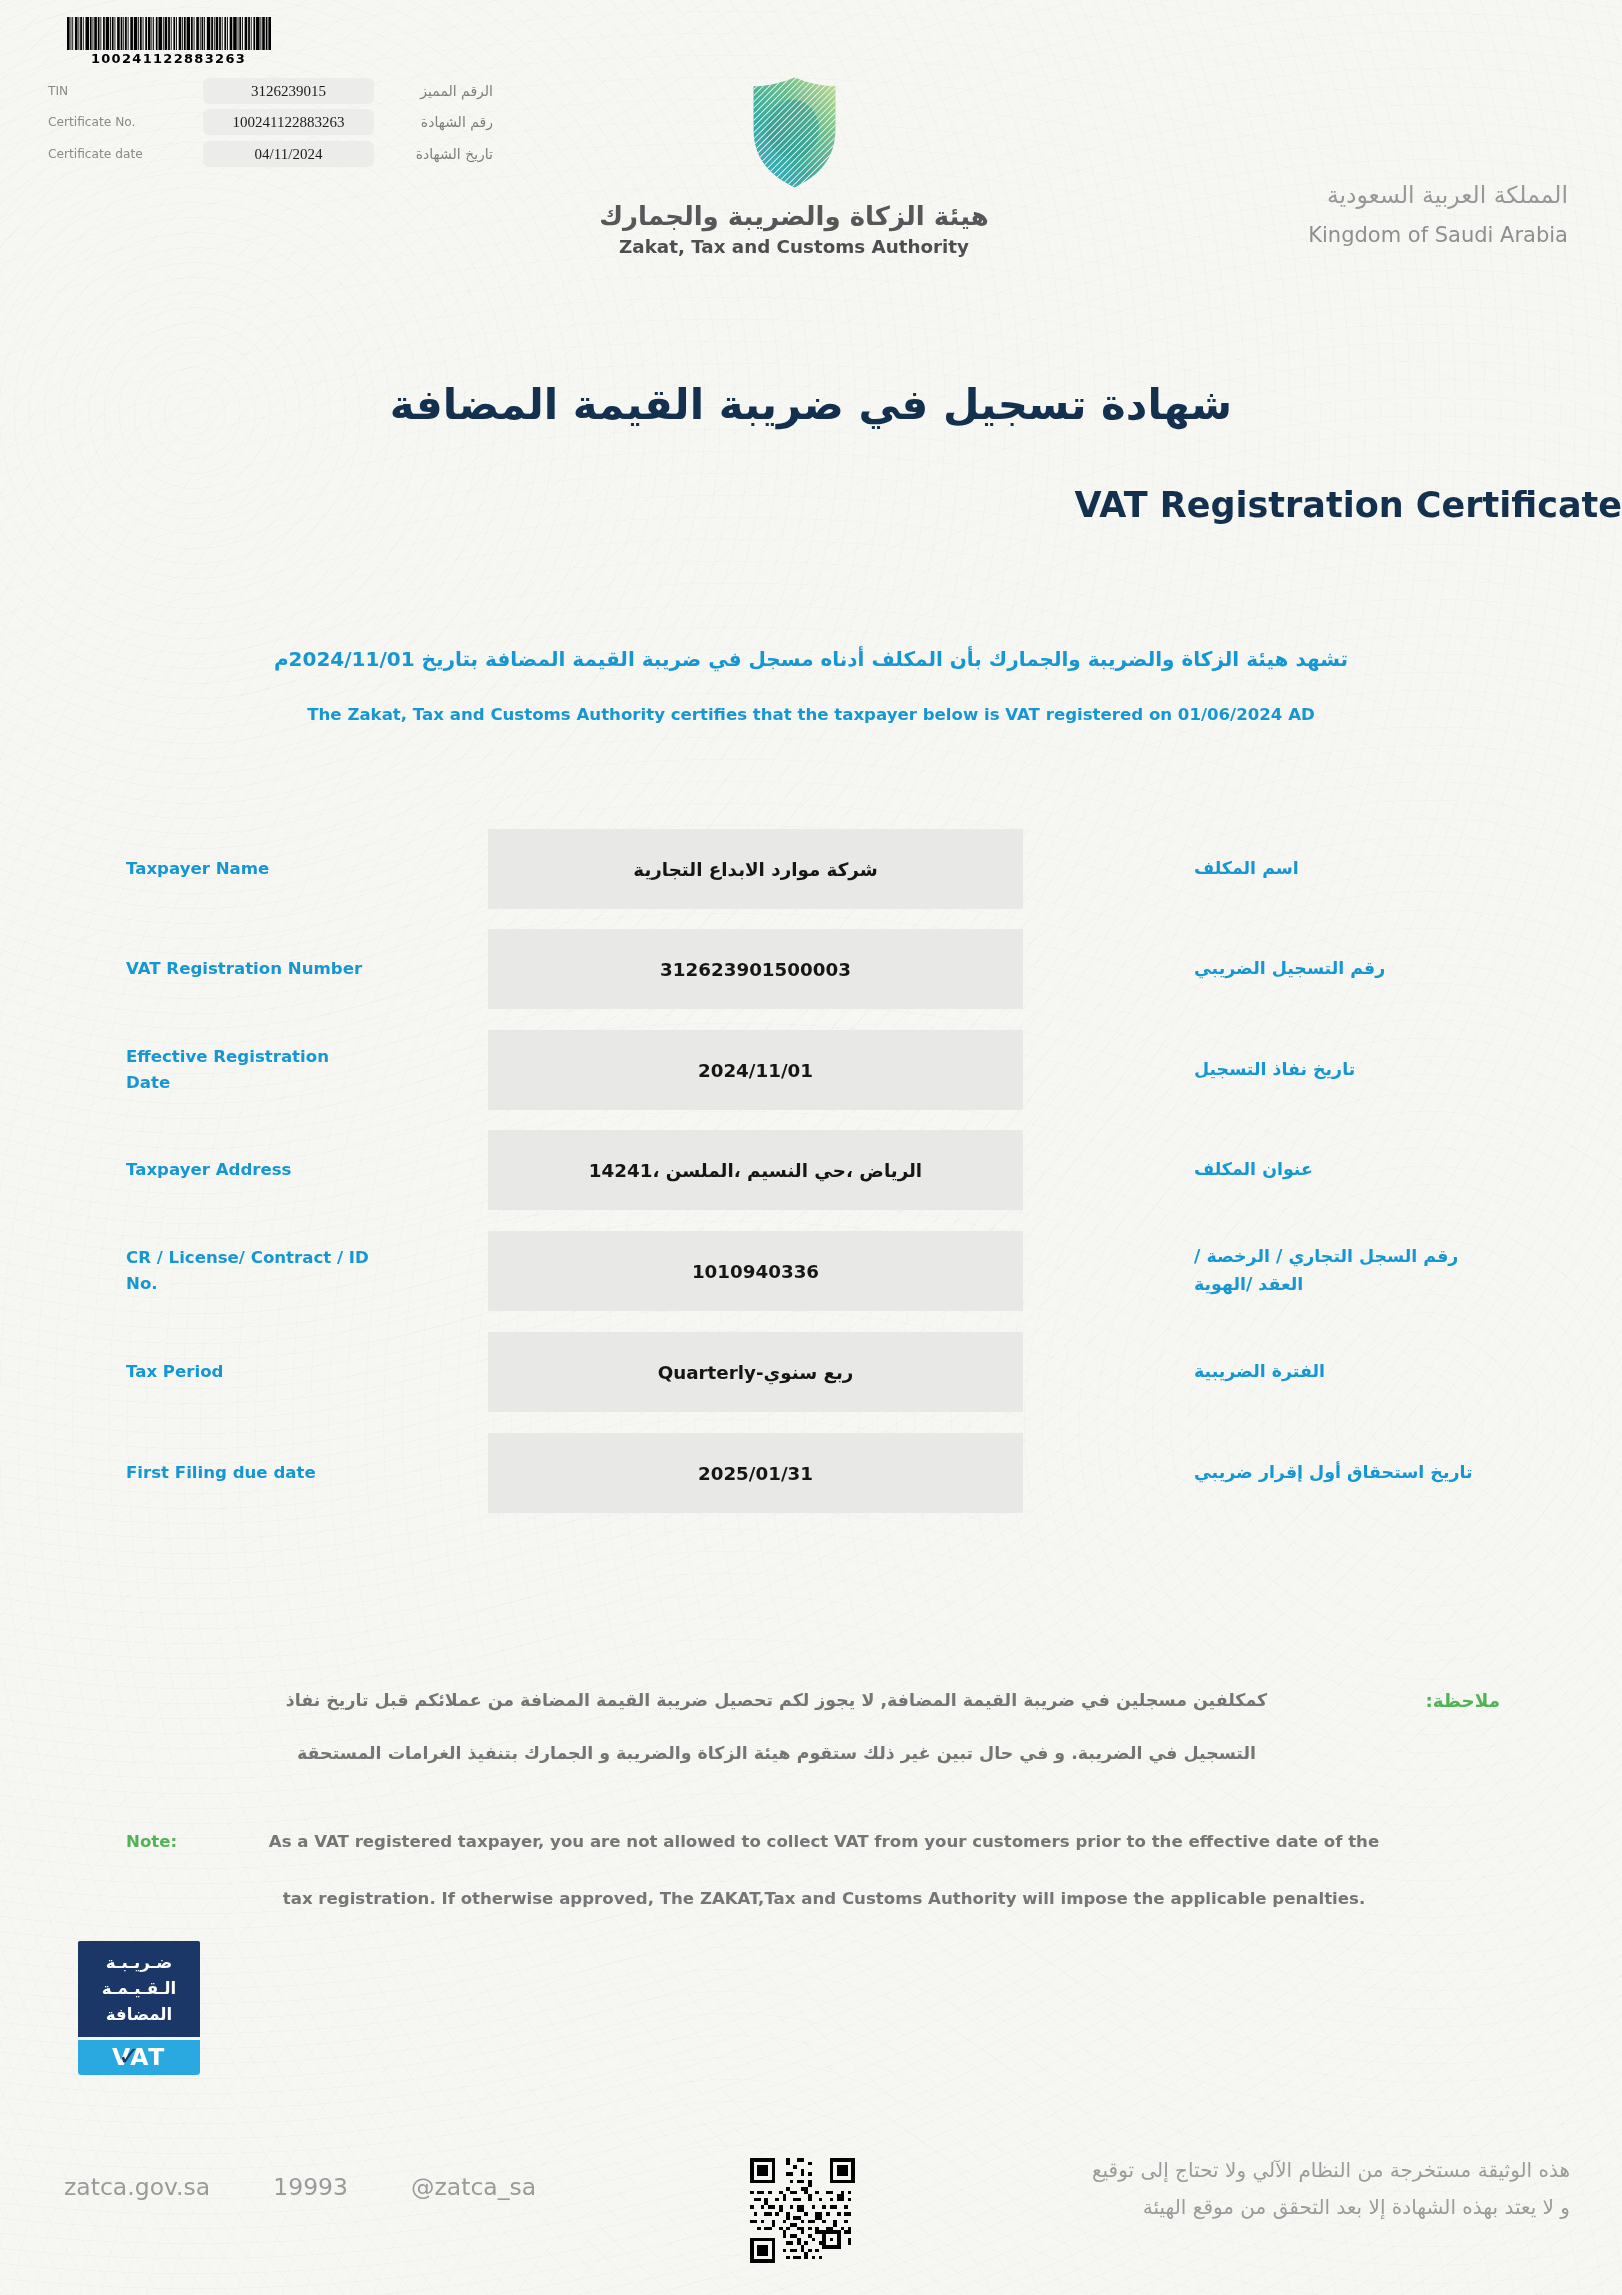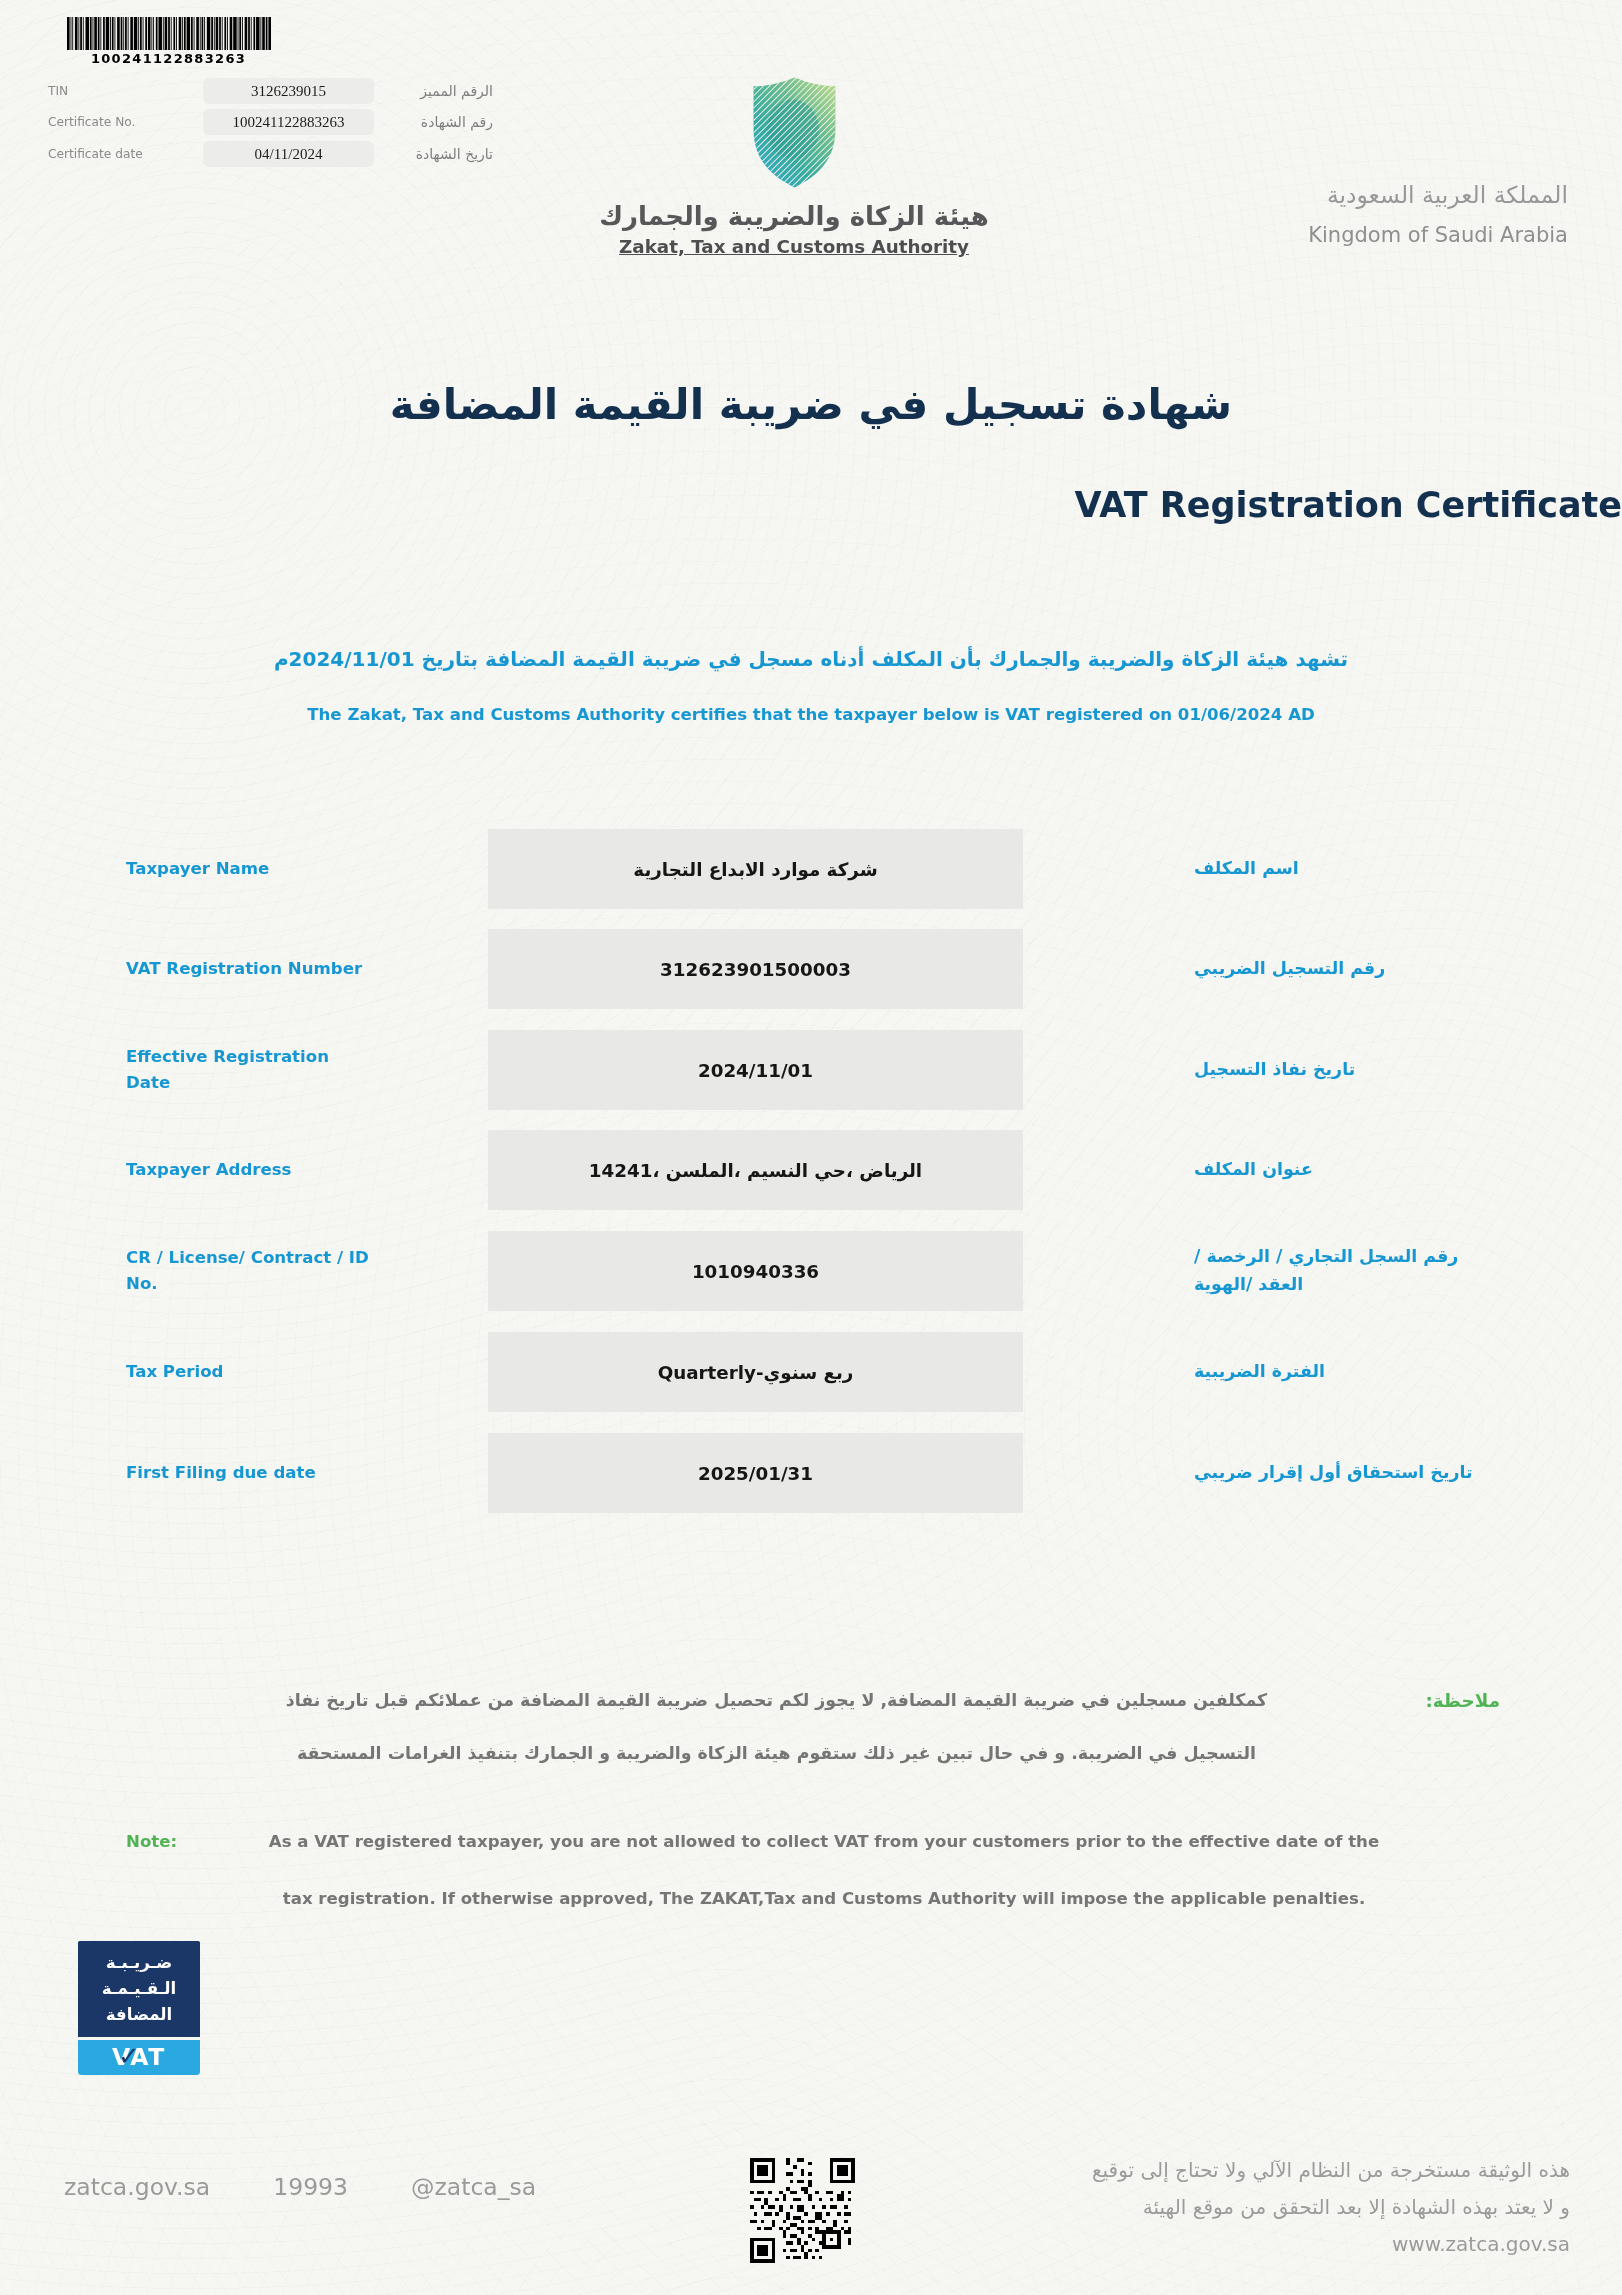--- a/index.html
+++ b/index.html
@@ -25,21 +25,21 @@
     width:171px; height:26px; background:#ececea; border-radius:6.1px;
     display:flex; align-items:center; justify-content:center;
     font-family:"Liberation Serif", serif; font-size:15px; color:#1c1c1c;
   }
   .meta-row .lbl-ar { flex:1; text-align:right; direction:rtl; font-size:14px; color:#7e7e7e; padding-right:0; }
 
   
   .authority { position:absolute; left:445px; top:75px; width:698px; text-align:center; }
   .authority .shield { display:block; margin:0 auto; }
   .authority .name-ar { margin-top:10.5px; font-size:26px; font-weight:bold; color:#57575a; direction:rtl; }
-  .authority .name-en { margin-top:5.2px; font-size:18.3px; font-weight:bold; color:#4e4e50;text-decoration:underline; }
+  .authority .name-en { margin-top:5.2px; font-size:18.3px; font-weight:bold; color:#4e4e50; }
 
   
   .kingdom { position:absolute; right:54px; top:181px; text-align:right; }
   .kingdom .k-ar { font-size:23.5px; color:#98989a; direction:rtl; }
   .kingdom .k-en { font-size:21px; color:#8f8f91; margin-top:14px; }
 
   
   .title-ar { position:absolute; top:380px; left:0; width:100%; text-align:center;
               font-size:42px; font-weight:bold; color:#14304f; direction:rtl; }
   .title-en { position:absolute; top:485px; left:0; width:100%; text-align:right;
@@ -261,17 +261,16 @@
       </g>
       <path fill="#f6f6f3" d="M21 21h3v3h-3z"></path>
       <path fill="#000" d="M22 22h1v1h-1z"></path>
       <path fill="#000" d="M10 0h1v2h-1zM13 0h2v1h-2zM16 1h1v1h-1zM12 2h1v1h-1zM14 3h1v2h-1zM10 4h2v1h-2zM16 4h1v1h-1zM11 6h1v1h-1zM13 6h2v1h-2zM16 6h1v2h-1zM10 8h1v1h-1zM14 8h2v1h-2zM0 9h1v1H0zM2 9h2v1H2zM5 9h1v1H5zM8 9h1v1H8zM11 9h2v1h-2zM15 9h1v1h-1zM18 9h1v1h-1zM21 9h2v1h-2zM25 9h1v1h-1zM27 9h1v1h-1zM1 11h2v1H1zM4 11h1v2H4zM7 11h1v1H7zM9 10h1v2H9zM12 11h2v1h-2zM16 10h1v2h-1zM19 11h1v1h-1zM22 11h1v1h-1zM24 10h2v2h-2zM27 11h1v1h-1zM0 13h1v1H0zM3 13h1v1H3zM5 13h2v1H5zM8 13h1v2H8zM11 13h1v1h-1zM13 13h2v2h-2zM17 13h1v1h-1zM20 13h1v1h-1zM22 13h2v1h-2zM26 13h1v1h-1zM1 15h1v1H1zM4 15h2v1H4zM7 15h1v1H7zM10 15h1v2h-1zM12 16h2v1h-2zM15 15h1v1h-1zM18 15h2v2h-2zM21 15h1v1h-1zM24 15h1v1h-1zM26 15h2v1h-2zM0 17h2v1H0zM3 17h1v1H3zM6 17h1v2H6zM9 17h1v1H9zM11 18h2v1h-2zM14 17h1v1h-1zM16 17h2v1h-2zM20 17h1v1h-1zM23 17h1v2h-1zM26 17h1v1h-1zM2 19h1v1H2zM4 19h2v1H4zM8 19h1v1H8zM10 19h1v1h-1zM13 19h2v1h-2zM16 19h1v1h-1zM18 19h1v1h-1zM21 19h2v1h-2zM25 19h1v1h-1zM27 19h1v1h-1zM9 20h1v2H9zM11 21h2v1h-2zM14 20h1v1h-1zM16 21h1v1h-1zM18 20h2v1h-2zM26 20h2v1h-2zM10 23h2v1h-2zM13 22h1v2h-1zM15 23h1v1h-1zM17 22h1v1h-1zM19 23h2v1h-2zM27 22h1v2h-1zM9 25h1v1H9zM11 25h2v1h-2zM14 24h1v2h-1zM16 25h1v1h-1zM18 25h1v1h-1zM10 27h1v1h-1zM12 27h2v1h-2zM15 26h1v2h-1zM17 27h1v1h-1zM19 27h1v1h-1z"></path>
     </svg>
   </div>
 
   <div class="disclaimer">
     <div>هذه الوثيقة مستخرجة من النظام الآلي ولا تحتاج إلى توقيع</div>
     <div>و لا يعتد بهذه الشهادة إلا بعد التحقق من موقع الهيئة</div>
-    <div class="url">www.zatca.gov.sa</div>
   </div>
 
 </div>
 
 
 </body></html>

